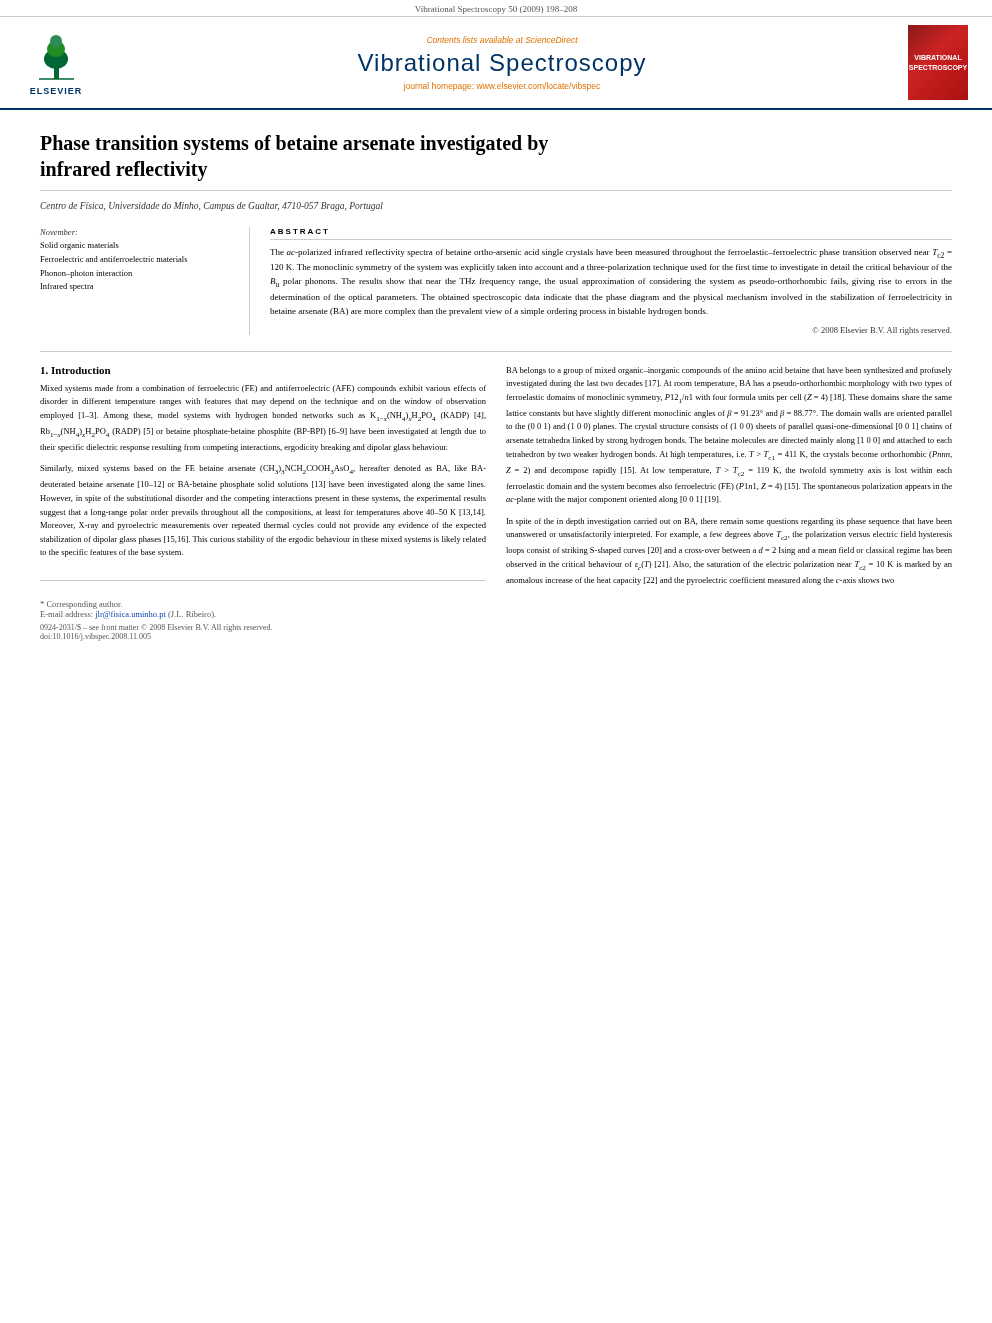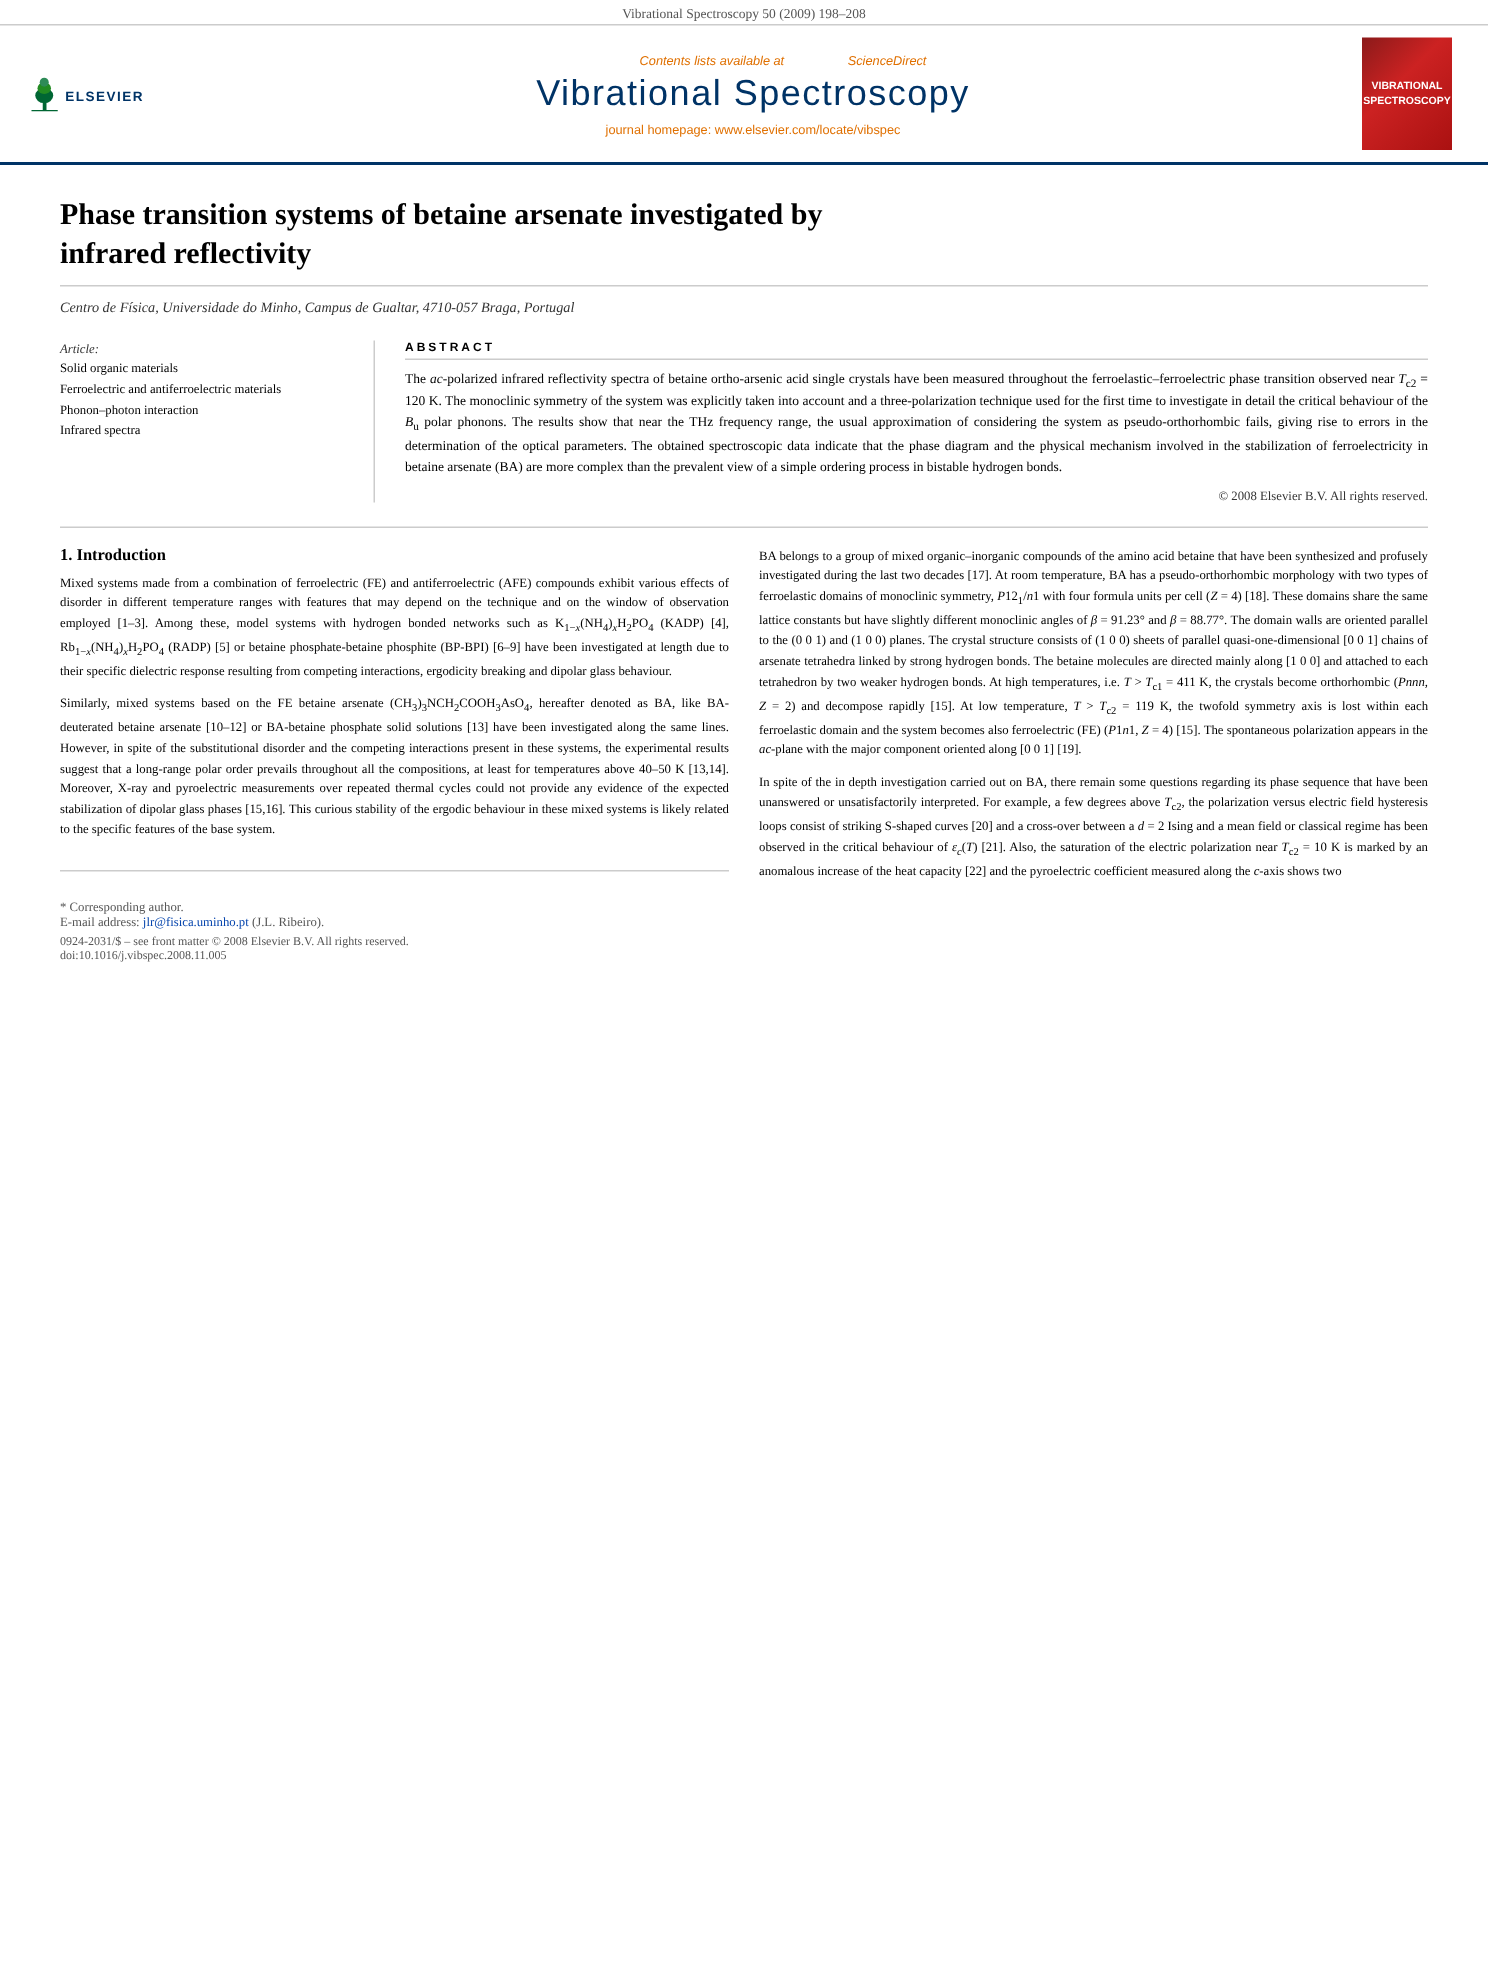--- a/index.html
+++ b/index.html
@@ -28,20 +28,21 @@
       padding: 8px 16px;
       border-bottom: 2px solid #003366;
       position: relative;
     }
     .elsevier-logo {
       width: 80px;
       flex-shrink: 0;
     }
     .elsevier-logo-inner {
       display: flex;
+      flex-direction: column;
       align-items: center;
     }
     .elsevier-tree {
       width: 55px;
       height: 55px;
     }
     .elsevier-text {
       font-size: 9px;
       color: #003366;
       font-weight: bold;
@@ -55,21 +56,20 @@
     }
     .sciencedirect-link {
       font-size: 8.5px;
       color: #555;
       margin-bottom: 4px;
       font-family: Arial, sans-serif;
     }
     .sciencedirect-link span {
       color: #e07000;
       font-style: italic;
-      margin-left: 40px;
     }
     .journal-title-main {
       font-size: 24px;
       color: #003366;
       font-family: Arial, sans-serif;
       font-weight: normal;
       letter-spacing: 1px;
     }
     .journal-homepage {
       font-size: 8.5px;
@@ -312,21 +312,21 @@
   <div class="article-affiliation">
     <span>Centro de Física, Universidade do Minho, Campus de Gualtar, 4710-057 Braga, Portugal</span>
   </div>
 
   <div class="two-col">
 
     <div class="left-col">
 
 
       <div class="article-info-section">
-        <div class="info-label">Article:</div>
+        <div class="info-label">November:</div>
         <div class="keywords-list">
           <div class="info-text">Solid organic materials</div>
           <div class="info-text">Ferroelectric and antiferroelectric materials</div>
           <div class="info-text">Phonon–photon interaction</div>
           <div class="info-text">Infrared spectra</div>
         </div>
       </div>
     </div>
 
     <div class="right-col">

